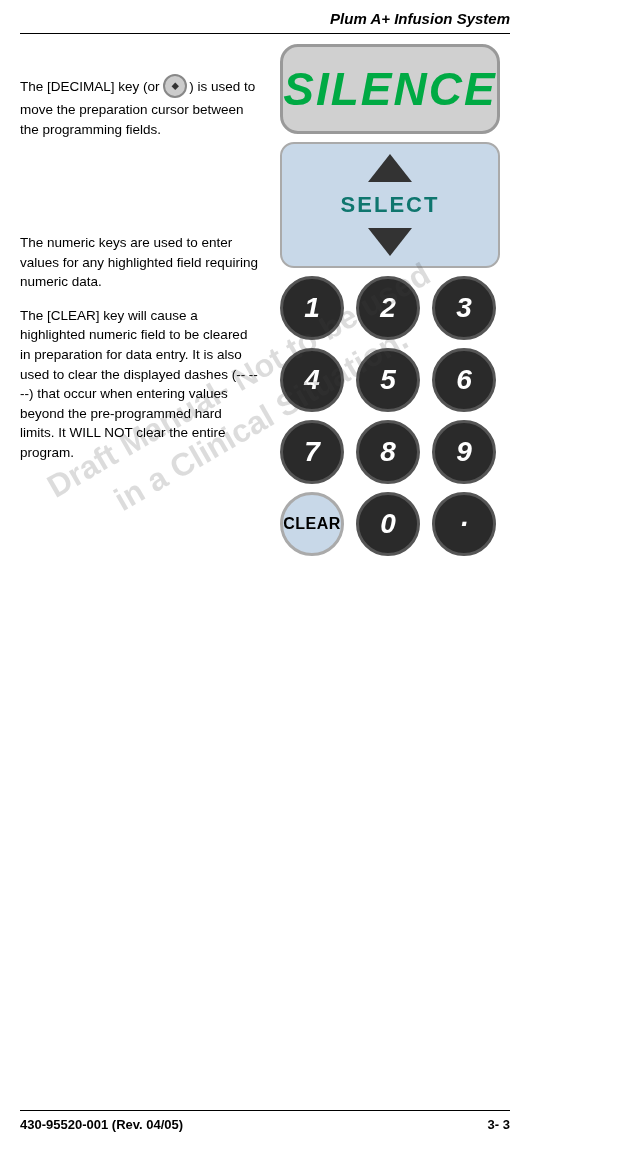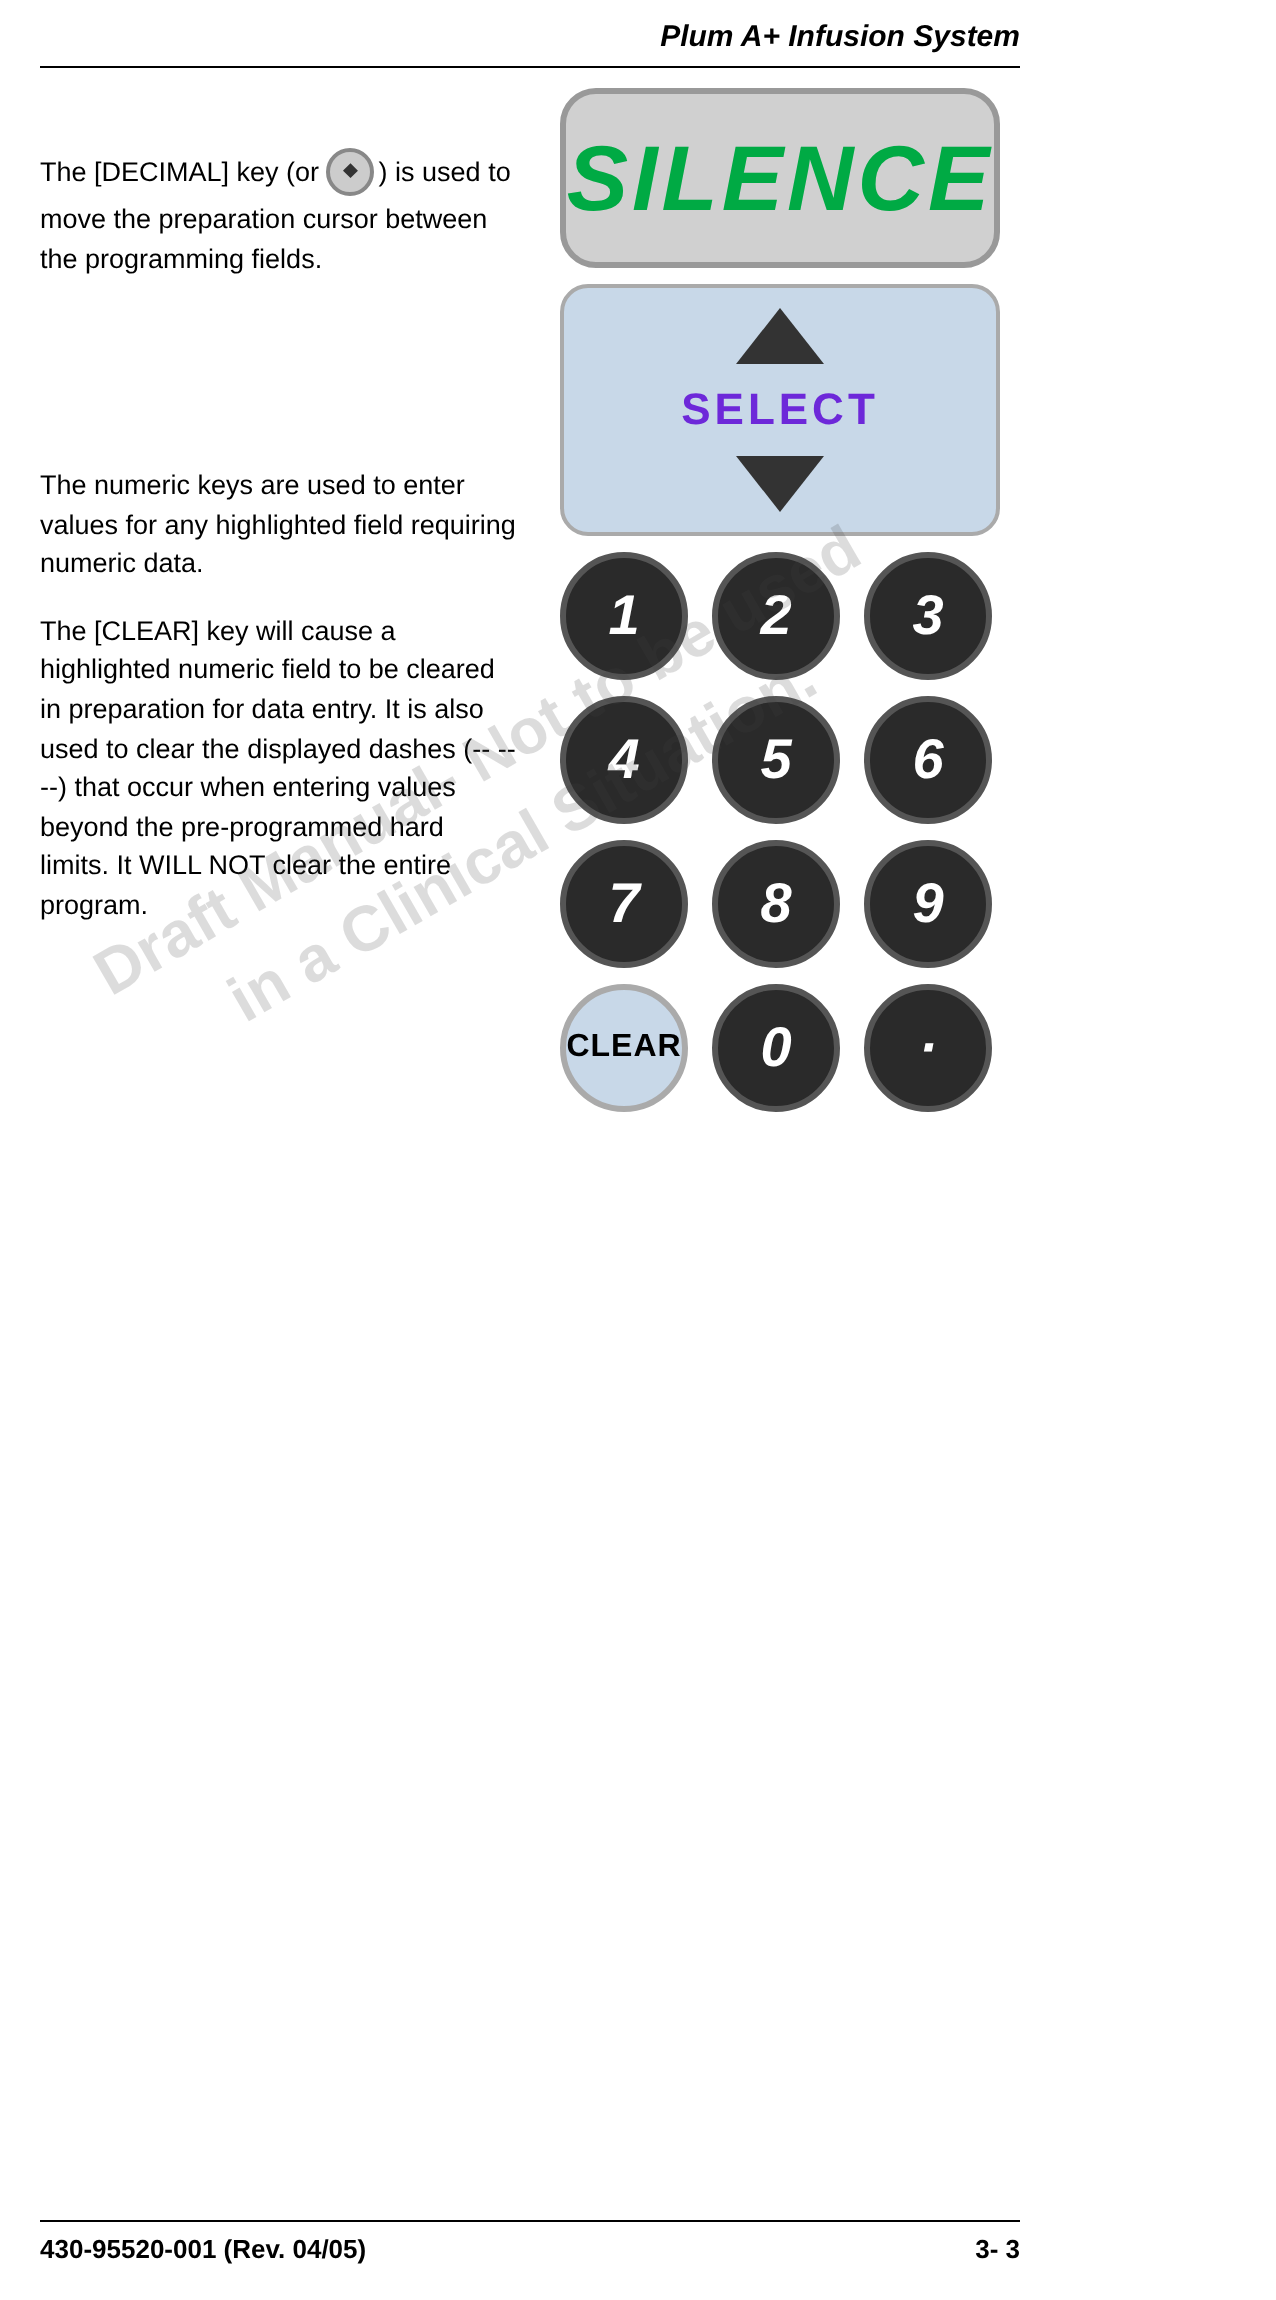--- a/index.html
+++ b/index.html
@@ -101,21 +101,21 @@
       height: 0;
       border-left: 22px solid transparent;
       border-right: 22px solid transparent;
       border-bottom: 28px solid #333;
       margin: 4px 0;
     }
 
     .select-label {
       font-size: 22px;
       font-weight: bold;
-      color: #6d28d9;
+      color: #0f766e;
       letter-spacing: 2px;
       margin: 4px 0;
     }
 
     .arrow-down {
       width: 0;
       height: 0;
       border-left: 22px solid transparent;
       border-right: 22px solid transparent;
       border-top: 28px solid #333;

